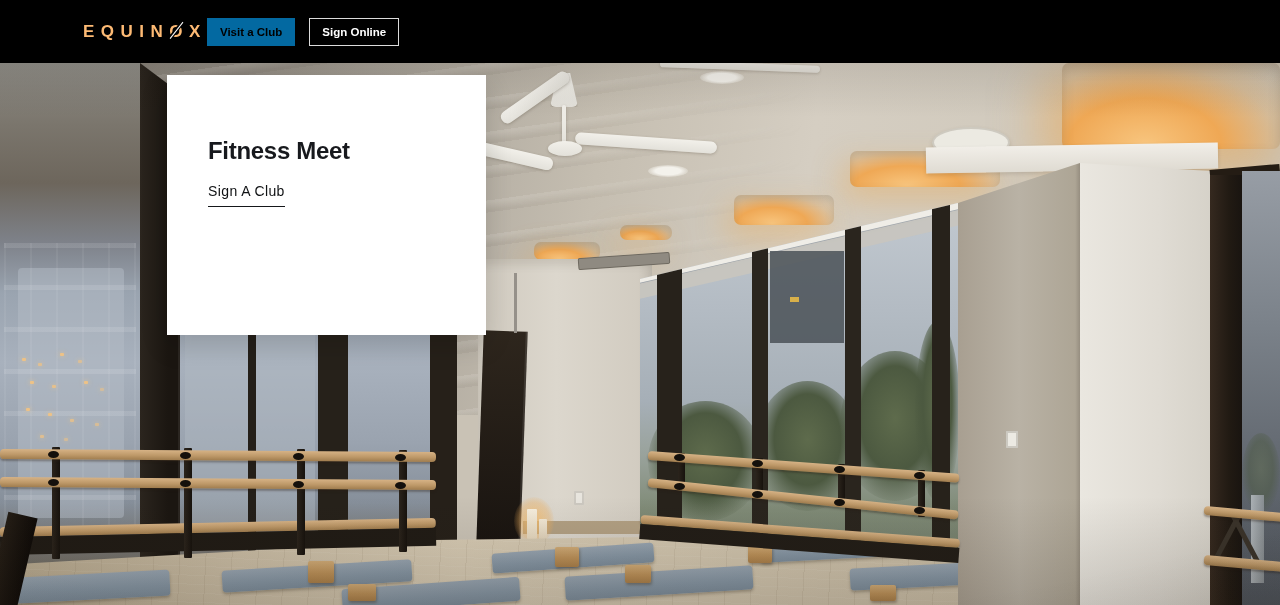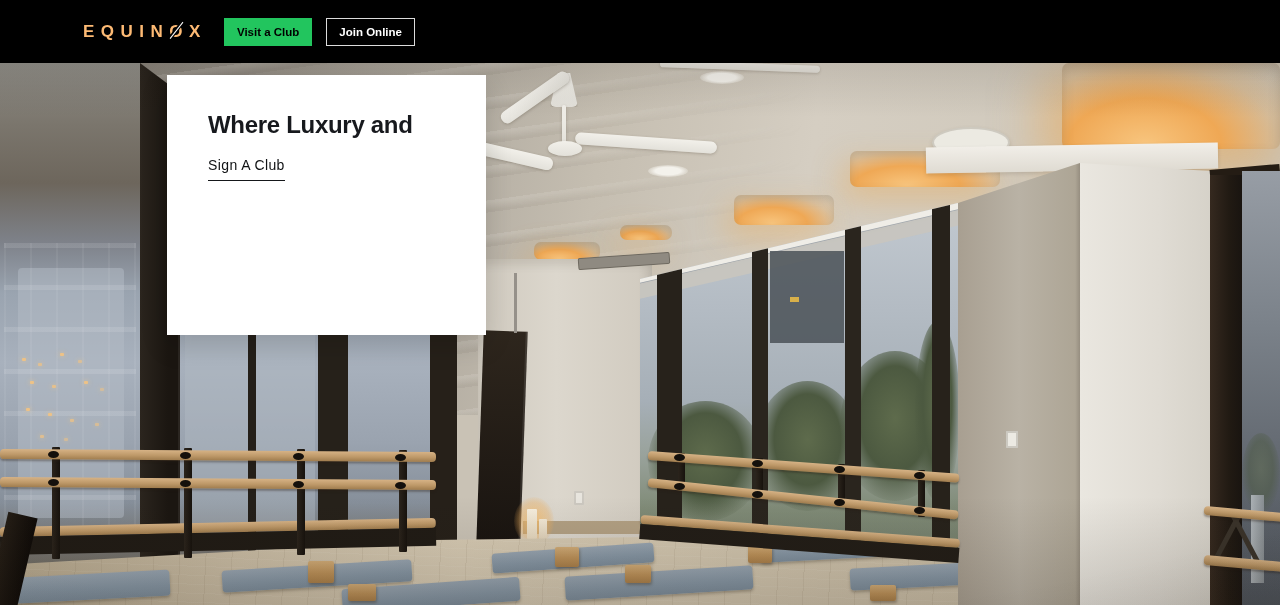--- a/index.html
+++ b/index.html
@@ -9,21 +9,21 @@
   .nav{position:absolute;top:0;left:0;width:1280px;height:63px;background:#000;display:flex;align-items:center;z-index:50;}
   .logo{margin-left:83px;color:#fdba74;font-weight:700;font-size:17px;letter-spacing:6.5px;white-space:nowrap;cursor:pointer;}
   .o-wrap{position:relative;display:inline-block;}
   .oslash,.oslash-w{position:absolute;left:5px;top:-2px;width:3.5px;height:21px;background:#000;transform:rotate(38deg);}
   .oslash-w{width:1.4px;left:6.2px;background:#fff;}
   .links{display:flex;align-items:center;gap:18px;margin-left:30px;}
   .links a{color:#fff;font-size:11.5px;font-weight:700;text-decoration:none;white-space:nowrap;display:flex;align-items:center;cursor:pointer;}
   .chev{width:5px;height:5px;border-right:1.5px solid #fff;border-bottom:1.5px solid #fff;transform:rotate(45deg) translate(-1px,-1px);margin-left:8px;display:inline-block;}
   .vdiv{width:1px;height:20px;background:#4d4d4d;display:inline-block;}
   .btn{font-size:11.5px;font-weight:700;text-decoration:none;white-space:nowrap;cursor:pointer;}
-  .btn.solid{margin-left:17px;background:#22c55e;color:#000;padding:8px 13px;}
+  .btn.solid{background:#0369a1;color:#000;padding:8px 13px;}
   .btn.outline{margin-left:14px;border:1px solid #dcdcdc;color:#fff;padding:7px 12px;}
   
   .hero{position:absolute;top:63px;left:0;width:1280px;height:542px;overflow:hidden;background:#c9c2b5;}
   .ceiling{position:absolute;left:0;top:0;width:1280px;height:352px;
     background:linear-gradient(98deg,#6f6a61 0%,#8b857c 12%,#a8a298 28%,#c5beb1 46%,#d5cec2 62%,#d1cabd 78%,#cac3b6 100%);}
   .ceiling:after{content:"";position:absolute;inset:0;
     background:repeating-linear-gradient(172deg,rgba(250,248,244,.13) 0 2px,rgba(60,50,40,.05) 10px 12px,rgba(0,0,0,0) 12px 34px);
     -webkit-mask-image:linear-gradient(90deg,#000 0%,#000 40%,rgba(0,0,0,0) 63%);
     mask-image:linear-gradient(90deg,#000 0%,#000 40%,rgba(0,0,0,0) 63%);}
   .glow{position:absolute;border-radius:7px;
@@ -49,21 +49,21 @@
   .card p{margin:14px 0 0;font-size:13.5px;line-height:18.5px;color:#4f5357;width:232px;letter-spacing:-.1px;}
   .cta{display:inline-block;margin-top:19px;font-size:14px;color:#101214;text-decoration:none;letter-spacing:.4px;
     border-bottom:1.5px solid #15171a;padding-bottom:7px;cursor:pointer;}
 </style>
 </head>
 <body>
 
 <header class="nav">
   <div class="logo"><span>EQUIN</span><span class="o-wrap"><span>O</span><i class="oslash"></i><i class="oslash-w"></i></span><span>X</span></div>
   <a class="btn solid">Visit a Club</a>
-  <a class="btn outline">Join Online</a>
+  <a class="btn outline">Sign Online</a>
 </header>
 
 <div class="hero" aria-label="Daylit yoga studio with ballet barres, floor-to-ceiling windows, warm recessed ceiling lights, a ceiling fan, yoga mats, wood blocks and a lit candle on a light wood floor">
   <div class="ceiling"></div>
 
   <div class="glow" style="left:1062px;top:0;width:218px;height:86px;box-shadow:-14px 18px 46px 8px rgba(235,170,85,.5), inset 0 6px 12px rgba(110,80,40,.25);"></div>
   <div class="glow" style="left:850px;top:88px;width:150px;height:36px;"></div>
   <div class="glow" style="left:734px;top:132px;width:100px;height:30px;"></div>
   <div class="glow" style="left:620px;top:162px;width:52px;height:15px;"></div>
   <div class="glow" style="left:534px;top:179px;width:66px;height:18px;"></div>
@@ -217,15 +217,15 @@
   <div class="abs" style="left:1243px;top:450px;width:5px;height:52px;background:#3a332a;transform:rotate(-28deg);"></div>
   <div class="bar" style="left:1204px;top:443px;width:80px;height:9px;transform:rotate(5deg);"></div>
   <div class="bar" style="left:1204px;top:492px;width:80px;height:10px;transform:rotate(5deg);"></div>
 
   <div class="abs" style="left:-10px;top:450px;width:30px;height:160px;background:linear-gradient(90deg,#241d15,#0f0b08);transform:rotate(13deg);"></div>
 
   <div class="vig"></div>
 </div>
 
 <div class="card">
-  <h1><span>Where Luxury and</span><br></h1>
+  <h1><br><span>Fitness Meet</span></h1>
   <a class="cta">Sign A Club</a>
 </div>
 
 </body></html>

